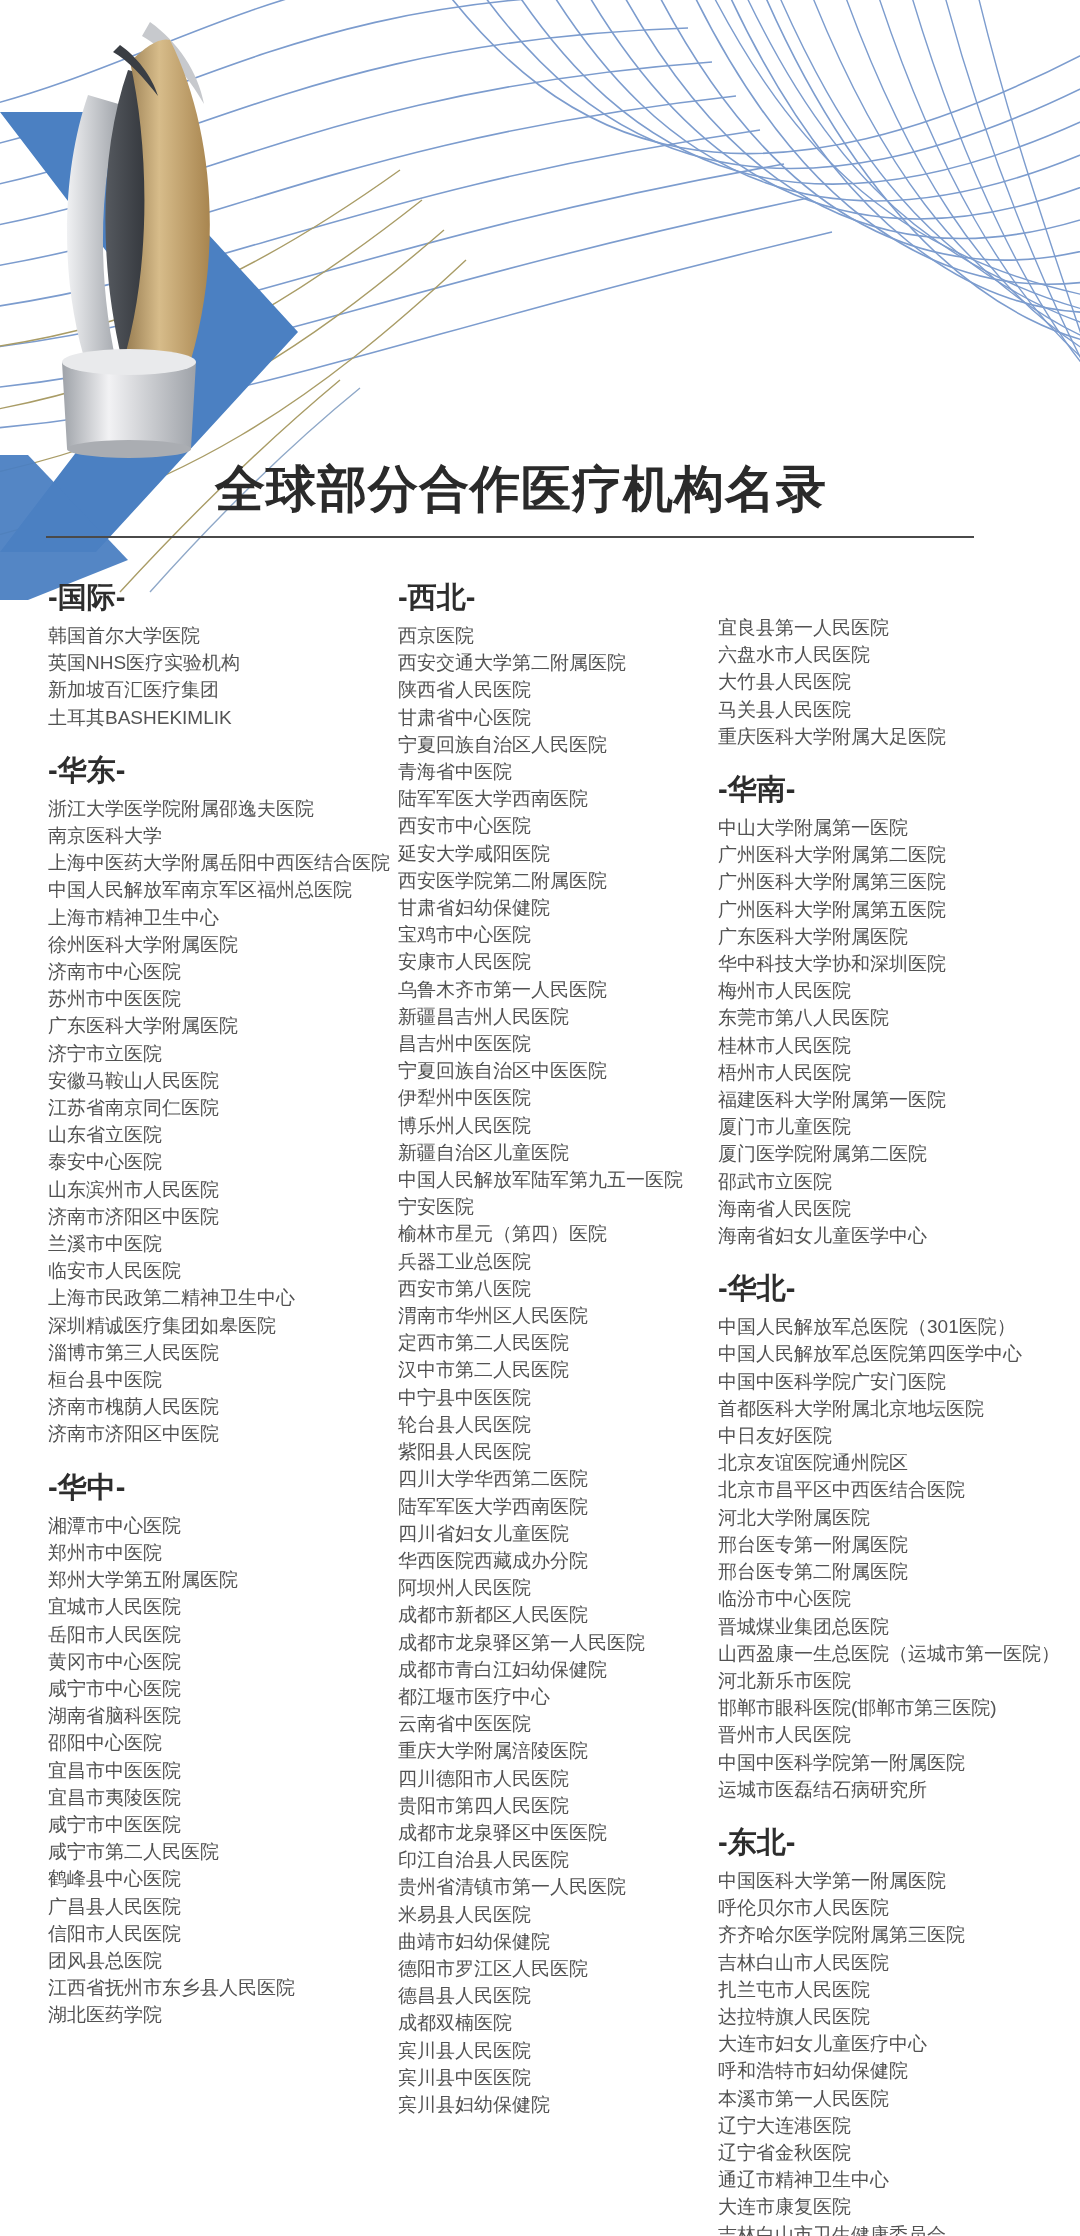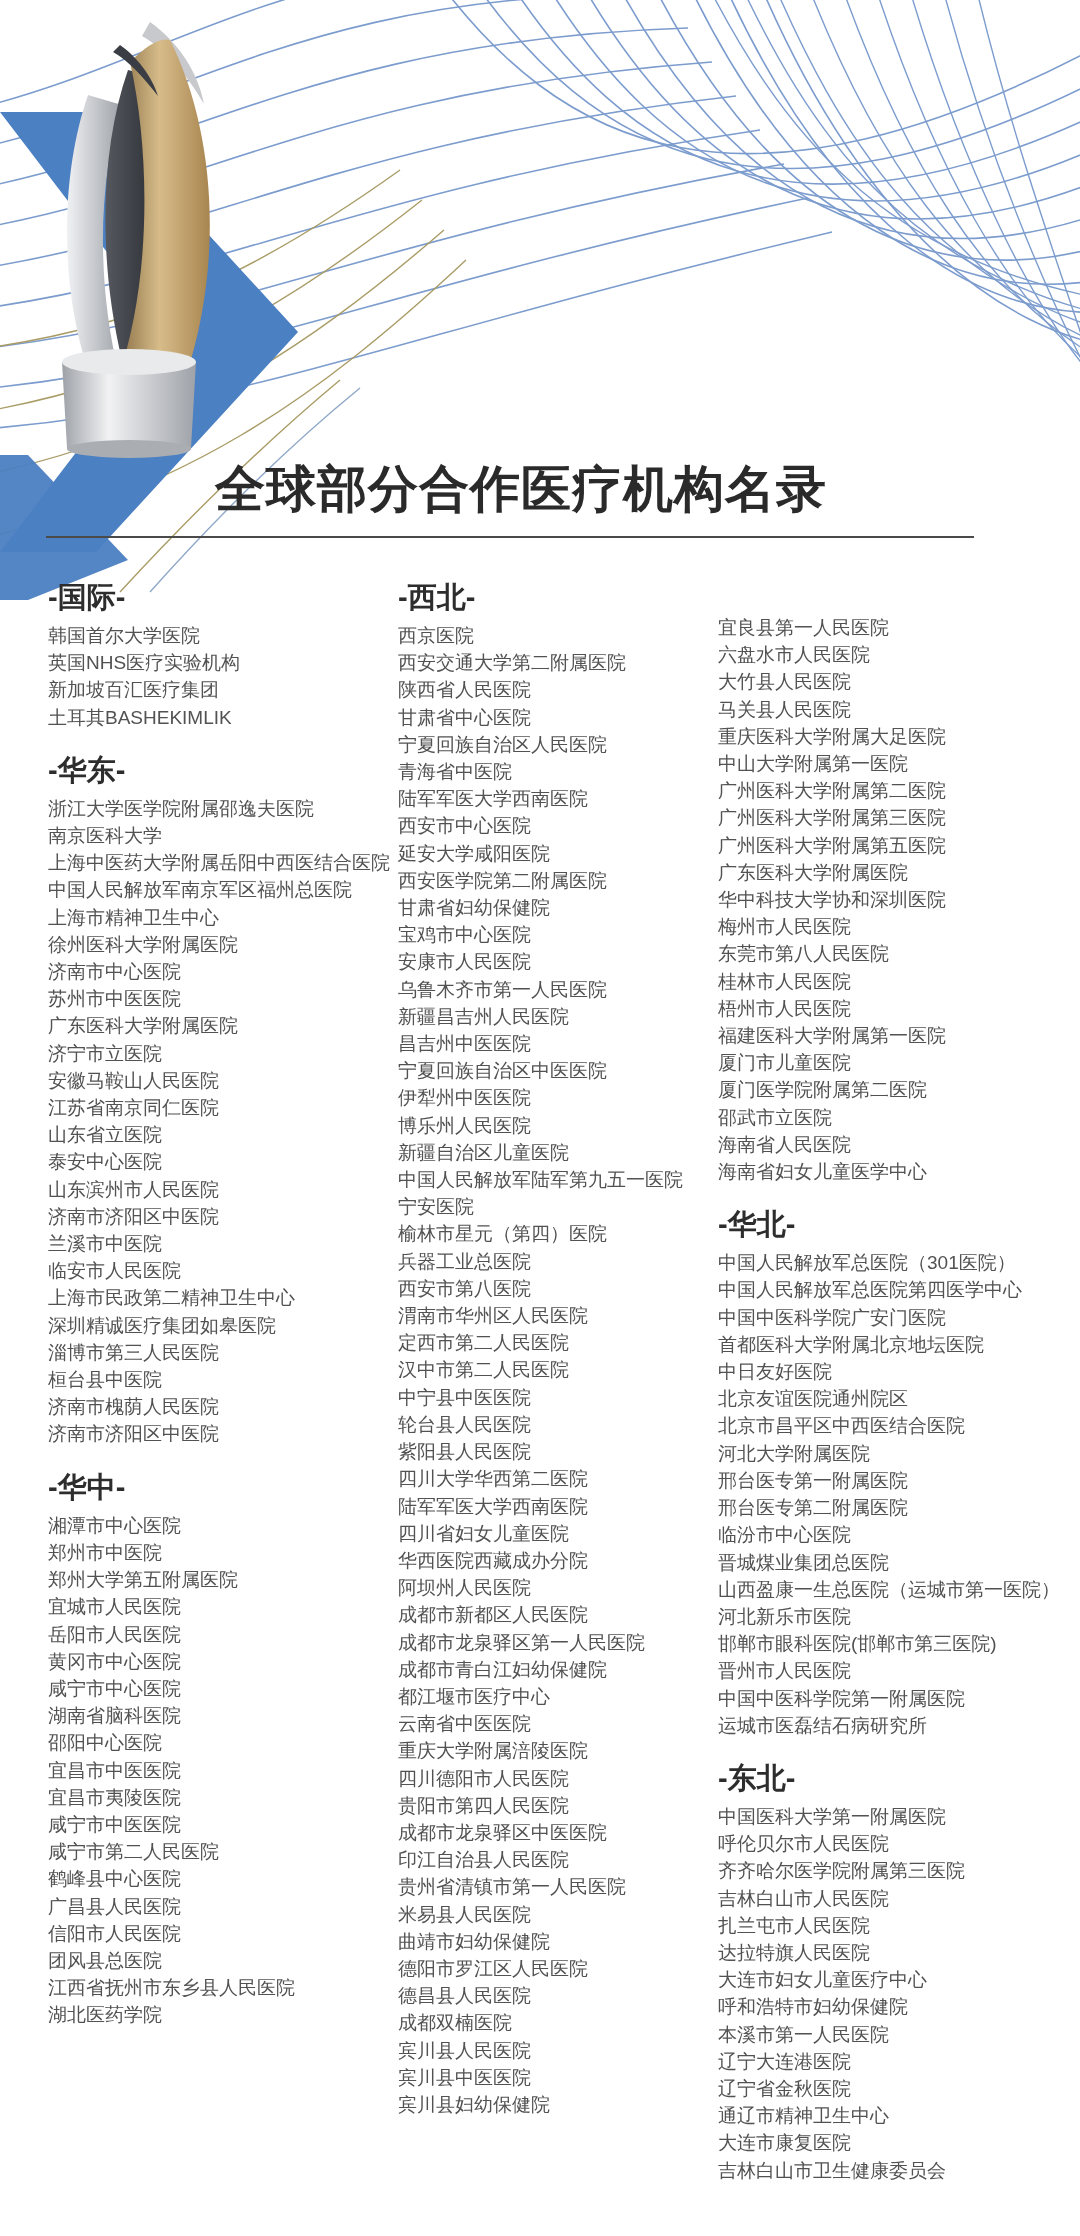--- a/index.html
+++ b/index.html
@@ -240,20 +240,21 @@
         <div class="item">宾川县人民医院</div>
         <div class="item">宾川县中医医院</div>
         <div class="item">宾川县妇幼保健院</div>
       </div>
       <div class="col" style="width: 342px; margin-top: 36px;">
         <div class="item">宜良县第一人民医院</div>
         <div class="item">六盘水市人民医院</div>
         <div class="item">大竹县人民医院</div>
         <div class="item">马关县人民医院</div>
         <div class="item">重庆医科大学附属大足医院</div>
+        <h2 class="sec gap">-华南-</h2>
         <div class="item">中山大学附属第一医院</div>
         <div class="item">广州医科大学附属第二医院</div>
         <div class="item">广州医科大学附属第三医院</div>
         <div class="item">广州医科大学附属第五医院</div>
         <div class="item">广东医科大学附属医院</div>
         <div class="item">华中科技大学协和深圳医院</div>
         <div class="item">梅州市人民医院</div>
         <div class="item">东莞市第八人民医院</div>
         <div class="item">桂林市人民医院</div>
         <div class="item">梧州市人民医院</div>

